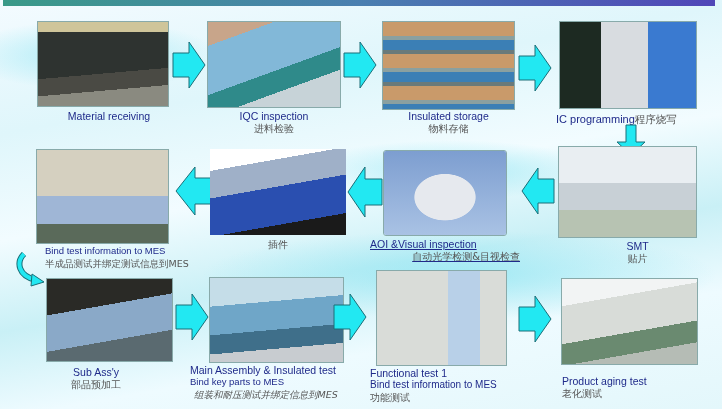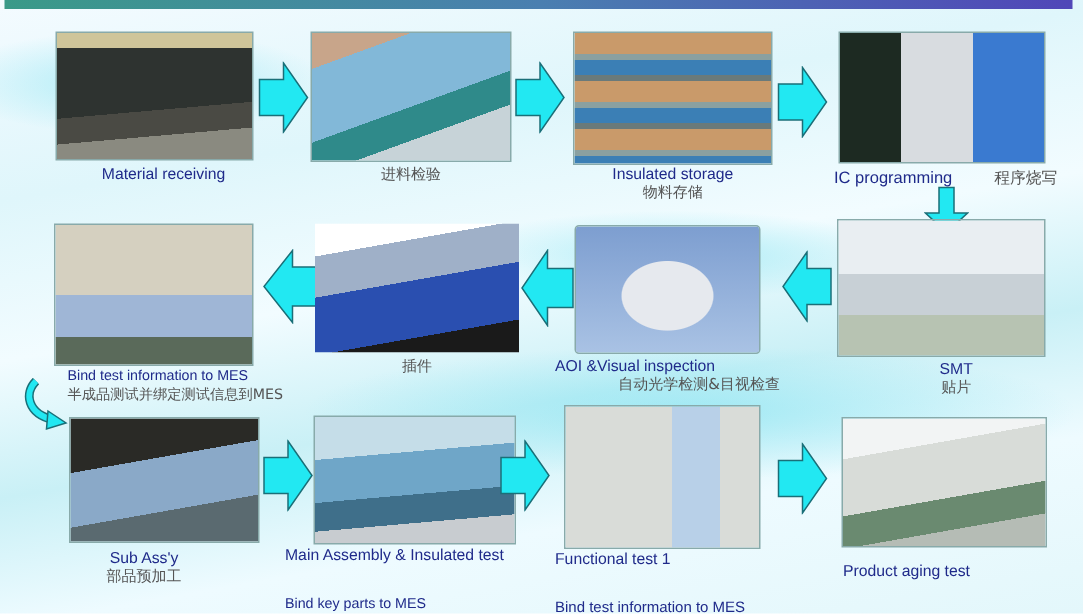--- a/index.html
+++ b/index.html
@@ -22,21 +22,21 @@
     border: 1px solid #8aa;
   }
   .photo .ph { width: 100%; height: 100%; }
   .caption {
     position: absolute; text-align: center; white-space: nowrap;
     color: #1f2a8a; font-size: 10.5px; font-family: "Liberation Sans", sans-serif;
   }
   .caption .en { display: block; line-height: 12px; }
   .caption .cn { display: block; color: #555; font-size: 10px; line-height: 13px; font-family: "DejaVu Sans", sans-serif; }
   .caption.left { text-align: left; }
-  .caption .sub { display: block; font-size: 9.5px; line-height: 12px; margin-top: 21px; }
+  .caption .sub { display: block; font-size: 9.5px; line-height: 12px; }
   .arrow { position: absolute; }
   .arrow svg { width: 100%; height: 100%; display: block; }
   .watermark {
     position: absolute; left: 240px; top: 381px;
     font-family: "DejaVu Sans", sans-serif; font-size: 11.5px;
     color: rgba(90,90,90,0.65); white-space: nowrap; margin-top: 32px;
   }
   
   .ph-truck { background:
       linear-gradient(180deg, #cfc59a 0 12%, transparent 12%),
@@ -83,20 +83,21 @@
 <div class="arrow" style="left:172px;top:41px;width:34px;height:48px;">
   <svg viewBox="0 0 34 48">
       <polygon points="1,12 17,12 17,1 33,24 17,47 17,36 1,36" fill="#22e8f2" stroke="#1a6f78" stroke-width="1"></polygon>
     </svg>
 </div>
 
 <div class="photo" style="left:207px;top:21px;width:134px;height:87px;">
     <div class="ph ph-iqc"></div>
   </div>
 <div class="caption" style="left:207px;top:110px;width:134px;">
+  <span class="en">IQC inspection</span>
   <span class="cn">进料检验</span>
 </div>
 
 <div class="arrow" style="left:343px;top:41px;width:34px;height:48px;">
   <svg viewBox="0 0 34 48">
       <polygon points="1,12 17,12 17,1 33,24 17,47 17,36 1,36" fill="#22e8f2" stroke="#1a6f78" stroke-width="1"></polygon>
     </svg>
 </div>
 
 <div class="photo" style="left:382px;top:21px;width:133px;height:89px;">
@@ -110,21 +111,21 @@
 <div class="arrow" style="left:518px;top:44px;width:34px;height:48px;">
   <svg viewBox="0 0 34 48">
       <polygon points="1,12 17,12 17,1 33,24 17,47 17,36 1,36" fill="#22e8f2" stroke="#1a6f78" stroke-width="1"></polygon>
     </svg>
 </div>
 
 <div class="photo" style="left:559px;top:21px;width:138px;height:88px;">
     <div class="ph ph-icprog"></div>
   </div>
 <div class="caption left" style="left:556px;top:113px;width:166px;">
-  <span class="en" style="font-size:11px;"><span>IC programming</span><span class="cn" style="display:inline;font-size:10.5px;margin-left:28px;">程序烧写</span></span>
+  <span class="en" style="font-size:11px;"><span>IC programming</span><span class="cn" style="display:inline;font-size:10.5px;">程序烧写</span></span>
 </div>
 
 <div class="arrow" style="left:616px;top:124px;width:30px;height:32px;">
   <svg viewBox="0 0 30 32">
       <polygon points="10,1 20,1 20,18 29,18 15,31 1,18 10,18" fill="#22e8f2" stroke="#1a6f78" stroke-width="1"></polygon>
     </svg>
 </div>
 
 <div class="photo" style="left:36px;top:149px;width:133px;height:95px;">
     <div class="ph ph-bind"></div>
@@ -149,21 +150,21 @@
 
 <div class="arrow" style="left:347px;top:166px;width:36px;height:52px;">
   <svg viewBox="0 0 36 52">
       <polygon points="35,13 18,13 18,1 1,26 18,51 18,39 35,39" fill="#22e8f2" stroke="#1a6f78" stroke-width="1"></polygon>
     </svg>
 </div>
 
 <div class="photo" style="left:383px;top:150px;width:124px;height:86px;border-radius:3px;">
     <div class="ph ph-aoi"></div>
   </div>
-<div class="caption" style="left:370px;top:238px;width:150px;">
+<div class="caption" style="left:370px;top:238px;width:150px;text-decoration:underline;">
   <span class="en" style="text-align:left;">AOI &amp;Visual inspection</span>
   <span class="cn" style="text-align:right;">自动光学检测&amp;目视检查</span>
 </div>
 
 <div class="arrow" style="left:521px;top:167px;width:34px;height:48px;">
   <svg viewBox="0 0 34 48">
       <polygon points="33,12 17,12 17,1 1,24 17,47 17,36 33,36" fill="#22e8f2" stroke="#1a6f78" stroke-width="1"></polygon>
     </svg>
 </div>
 
@@ -225,15 +226,16 @@
   <svg viewBox="0 0 34 48">
       <polygon points="1,12 17,12 17,1 33,24 17,47 17,36 1,36" fill="#22e8f2" stroke="#1a6f78" stroke-width="1"></polygon>
     </svg>
 </div>
 
 <div class="photo" style="left:561px;top:278px;width:137px;height:87px;">
     <div class="ph ph-aging"></div>
   </div>
 <div class="caption left" style="left:562px;top:375px;width:130px;">
   <span class="en">Product aging test</span>
+  <span class="cn">老化测试</span>
 </div>
 
 <div class="watermark">Jiaxing Hind Electromechanical Co.,Ltd</div>
 
 </body></html>

